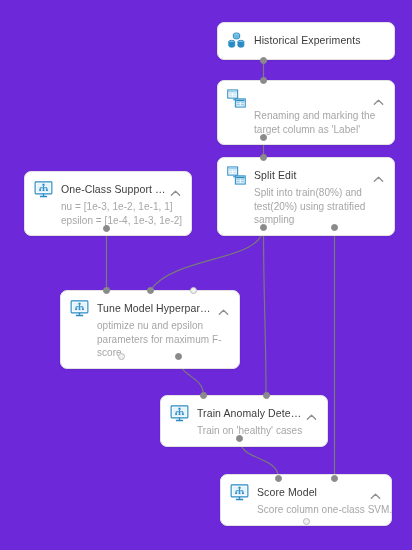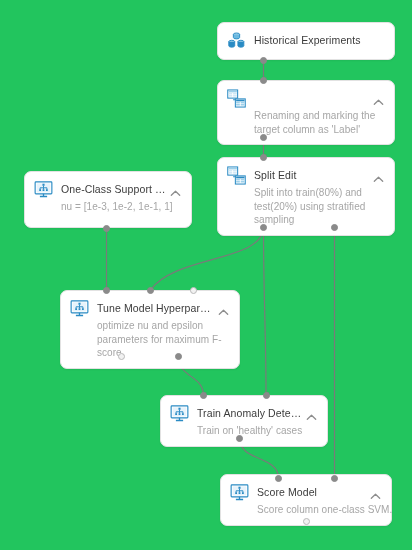--- a/index.html
+++ b/index.html
@@ -6,21 +6,21 @@
   body{
     width:412px;height:550px;
     background:#f1f1f1;
     font-family:"Liberation Sans","DejaVu Sans",sans-serif;
     overflow:hidden;
     position:relative;
   }
   #canvas{
     position:absolute;inset:0;
     width:412px;height:550px;
-    background:#22c55e;
+    background:#6d28d9;
   }
   #edge-layer{
     position:absolute;left:0;top:0;
     width:412px;height:550px;
     pointer-events:none;
   }
   .node{
     position:absolute;
     background:#ffffff;
     border:1px solid #e2e2e2;
@@ -186,20 +186,21 @@
               <path d="M10 14.6 v2.4 M6.2 17.4 h7.6" fill="none" stroke="#2a8bc4" stroke-width="1.4"></path>
             </svg>
           </span>
           <span class="node-title">One-Class Support Vector M...</span>
           <span class="chevron"><svg viewBox="0 0 11 9" width="11" height="9">
               <path d="M1.3 6.2 L5.5 2.2 L9.7 6.2" fill="none" stroke="#8d8d8d" stroke-width="1.3" stroke-linecap="round" stroke-linejoin="round"></path>
             </svg></span>
         </div>
         <div class="node-desc">
           <div>nu = [1e-3, 1e-2, 1e-1, 1]</div>
+          <div>epsilon = [1e-4, 1e-3, 1e-2]</div>
         </div>
       </div>
       <div class="node" style="left: 60px; top: 290px; width: 180px; min-height: 66px;">
         <div class="node-head">
           <span class="node-icon">
             <svg viewBox="0 0 20 20" width="19" height="19">
               <rect x="1.2" y="2" width="17.6" height="12.6" rx="0.8" fill="#ffffff" stroke="#2a8bc4" stroke-width="1.2"></rect>
               <rect x="2.8" y="3.5" width="14.4" height="9.6" fill="#e7f3fb"></rect>
               <rect x="8.9" y="3.9" width="2.2" height="2.2" fill="#2a8bc4"></rect>
               <path d="M10 6.1 v2.1 M6.4 8.2 h7.2 M6.4 8.2 v1.6 M13.6 8.2 v1.6 M10 8.2 v1.6" fill="none" stroke="#2a8bc4" stroke-width="1"></path>

